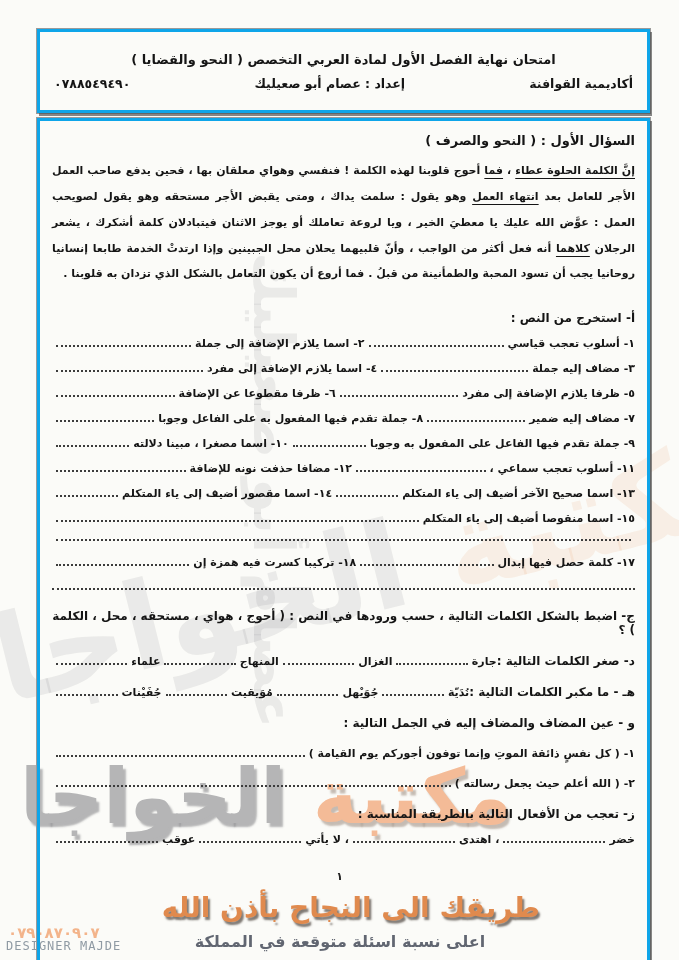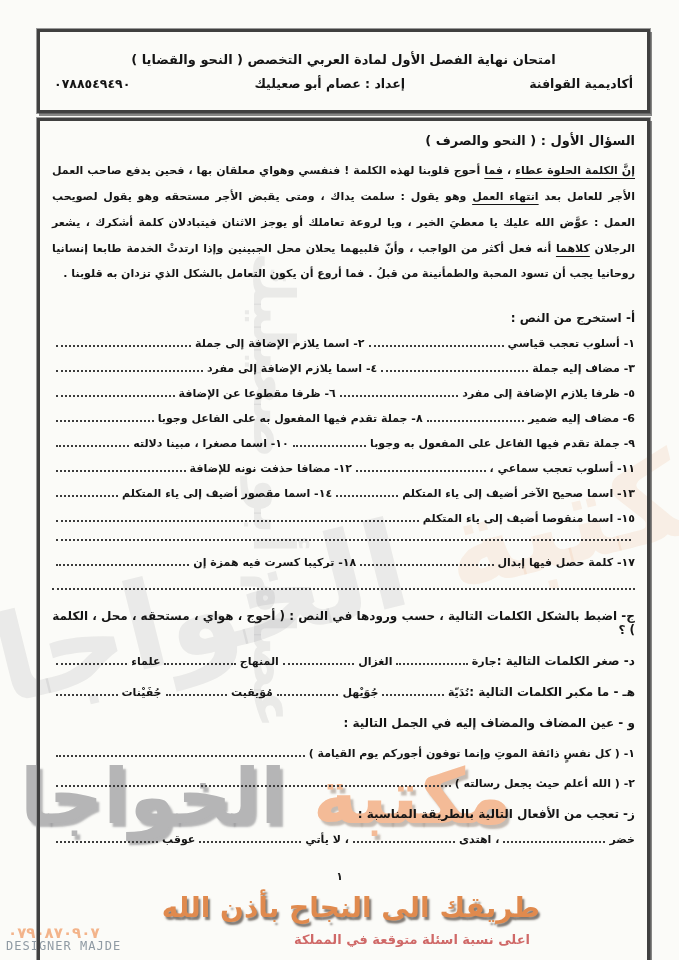--- a/index.html
+++ b/index.html
@@ -4,21 +4,21 @@
 <style>
   html,body{margin:0;padding:0;background:#d8d8d6;}
   .sheet{
     position:relative;width:679px;height:960px;margin:0 auto;
     background:#fbfbf8;overflow:hidden;
     font-family:"DejaVu Sans", sans-serif;color:#151515;
   }
   
   .box{
     position:absolute;left:37px;width:613px;box-sizing:border-box;
-    border:3px solid #404040;box-shadow:2px 3px 0 rgba(70,70,70,.65), 0 0 0 1px #9a9a9a;
+    border:3px solid #0ea5e9;box-shadow:2px 3px 0 rgba(70,70,70,.65), 0 0 0 1px #9a9a9a;
     background:transparent;z-index:2;
   }
   .header-box{top:29px;height:84px;direction:rtl;display:flex;flex-direction:column;justify-content:center;gap:9px;}
   .h-title{text-align:center;font-weight:700;font-size:13px;}
   .h-row{display:flex;justify-content:space-between;align-items:center;padding:0 14px;font-weight:700;font-size:12.5px;}
   .phone{direction:ltr;}
   .main-box{top:118px;height:949px;direction:rtl;padding:10px 12px;font-weight:700;overflow:hidden;}
 
   .q-head{font-size:13px;margin:2px 0 10px;}
   .passage{font-size:11px;line-height:2.35;text-align:justify;margin:0 0 24px;}
@@ -36,21 +36,21 @@
   .wm-ghost{top:500px;left:-15px;font-size:120px;direction:rtl;white-space:nowrap;transform:rotate(-14deg);}
   .wm-ghost .g1{color:rgba(233,158,104,.13);}
   .wm-ghost .g2{color:rgba(120,120,128,.13);}
   .wm-author{top:252px;left:306px;font-size:56px;direction:rtl;white-space:nowrap;
     transform:rotate(90deg);transform-origin:0 0;color:rgba(118,118,124,.12);}
   .wm-library{top:752px;left:20px;font-size:76px;direction:rtl;white-space:nowrap;opacity:.85;letter-spacing:2px;}
   .wm-library .w1{color:#f3b187;text-shadow:3px 4px 2px rgba(135,115,100,.55);}
   .wm-library .w2{color:#a9a9ab;text-shadow:3px 4px 2px rgba(88,88,94,.5);}
   .wm-slogan{top:891px;left:80px;width:460px;direction:rtl;font-size:28px;
     color:#e08a4e;text-shadow:2px 3px 2px rgba(105,98,92,.85);z-index:3;}
-  .wm-footnote{top:932px;left:150px;width:380px;text-align:right;direction:rtl;font-size:13px;color:#b91c1c;opacity:.65;}
+  .wm-footnote{top:932px;left:150px;width:380px;text-align:center;direction:rtl;font-size:16px;color:#0f172a;opacity:.65;}
   .wm-designer-phone{top:924px;left:8px;font-size:15px;color:#f2a878;direction:ltr;opacity:.85;}
   .wm-designer-credit{top:939px;left:6px;font-size:12px;color:#8f9aa3;letter-spacing:1px;
     font-family:"DejaVu Sans Mono", monospace;font-weight:400;}
 </style>
 </head>
 <body>
 
 <div class="sheet">
 
   <div class="wm wm-ghost">
@@ -90,21 +90,21 @@
       <span class="lbl">٤- اسما يلازم الإضافة إلى مفرد</span>
         <span class="dots"></span>
     </div>
     <div class="row">
       <span class="lbl">٥- ظرفا يلازم الإضافة إلى مفرد</span>
         <span class="dots"></span>
       <span class="lbl">٦- ظرفا مقطوعا عن الإضافة</span>
         <span class="dots"></span>
     </div>
     <div class="row">
-      <span class="lbl">6- مضاف إليه ضمير</span>
+      <span class="lbl">٧- مضاف إليه ضمير</span>
         <span class="dots"></span>
       <span class="lbl">٨- جملة تقدم فيها المفعول به على الفاعل وجوبا</span>
         <span class="dots"></span>
     </div>
     <div class="row">
       <span class="lbl">٩- جملة تقدم فيها الفاعل على المفعول به وجوبا</span>
         <span class="dots"></span>
       <span class="lbl">١٠- اسما مصغرا ، مبينا دلالته</span>
         <span class="dots"></span>
     </div>

